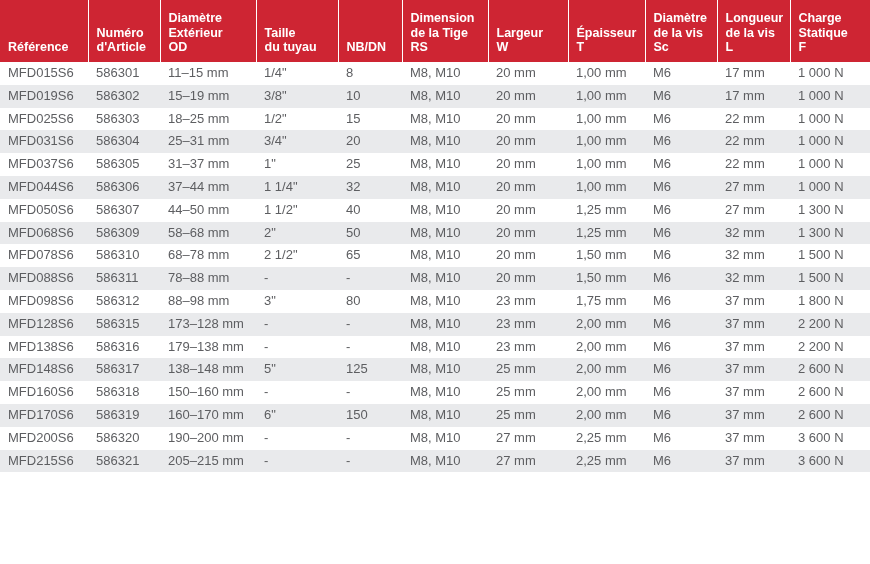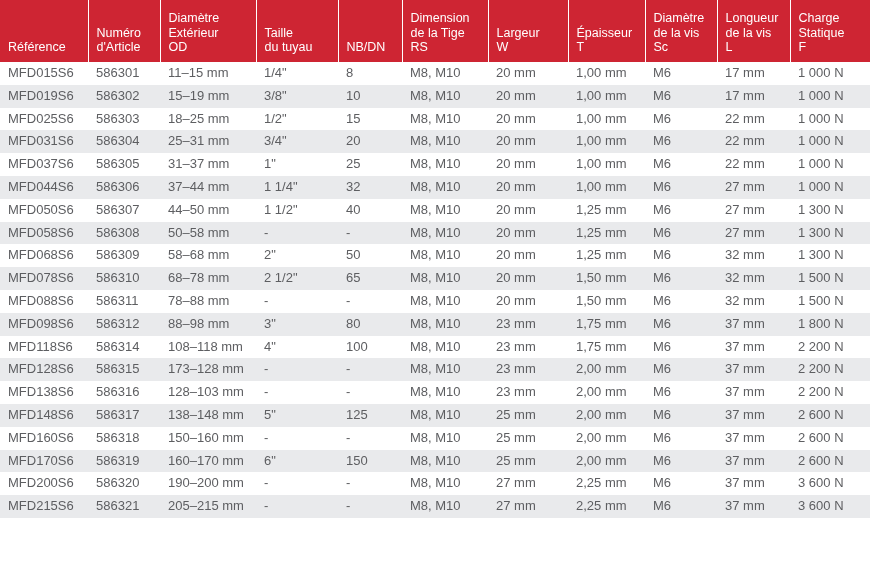--- a/index.html
+++ b/index.html
@@ -16,21 +16,21 @@
   }
   table.spec {
     border-collapse: collapse;
     table-layout: fixed;
     width: 870px;
   }
   table.spec th {
     background: var(--header-bg, #ce2533);
     color: var(--header-text, #ffffff);
     font-size: 12.5px;
-    font-weight: normal;
+    font-weight: bold;
     text-align: left;
     vertical-align: bottom;
     padding: 5px 3px 7px 8px;
     white-space: pre-line;
     line-height: 1.18;
     height: 62px;
     box-sizing: border-box;
     border-left: 1px solid #ffffff;
     overflow: hidden;
   }
@@ -185,33 +185,20 @@
           <td>1 1/2"</td>
           <td>40</td>
           <td>M8, M10</td>
           <td>20 mm</td>
           <td>1,25 mm</td>
           <td>M6</td>
           <td>27 mm</td>
           <td>1 300 N</td>
         </tr>
         <tr>
-          <td>MFD058S6</td>
-          <td>586308</td>
-          <td>50–58 mm</td>
-          <td>-</td>
-          <td>-</td>
-          <td>M8, M10</td>
-          <td>20 mm</td>
-          <td>1,25 mm</td>
-          <td>M6</td>
-          <td>27 mm</td>
-          <td>1 300 N</td>
-        </tr>
-        <tr>
           <td>MFD068S6</td>
           <td>586309</td>
           <td>58–68 mm</td>
           <td>2"</td>
           <td>50</td>
           <td>M8, M10</td>
           <td>20 mm</td>
           <td>1,25 mm</td>
           <td>M6</td>
           <td>32 mm</td>
@@ -250,49 +237,36 @@
           <td>3"</td>
           <td>80</td>
           <td>M8, M10</td>
           <td>23 mm</td>
           <td>1,75 mm</td>
           <td>M6</td>
           <td>37 mm</td>
           <td>1 800 N</td>
         </tr>
         <tr>
-          <td>MFD118S6</td>
-          <td>586314</td>
-          <td>108–118 mm</td>
-          <td>4"</td>
-          <td>100</td>
-          <td>M8, M10</td>
-          <td>23 mm</td>
-          <td>1,75 mm</td>
-          <td>M6</td>
-          <td>37 mm</td>
-          <td>2 200 N</td>
-        </tr>
-        <tr>
           <td>MFD128S6</td>
           <td>586315</td>
           <td>173–128 mm</td>
           <td>-</td>
           <td>-</td>
           <td>M8, M10</td>
           <td>23 mm</td>
           <td>2,00 mm</td>
           <td>M6</td>
           <td>37 mm</td>
           <td>2 200 N</td>
         </tr>
         <tr>
           <td>MFD138S6</td>
           <td>586316</td>
-          <td>128–103 mm</td>
+          <td>179–138 mm</td>
           <td>-</td>
           <td>-</td>
           <td>M8, M10</td>
           <td>23 mm</td>
           <td>2,00 mm</td>
           <td>M6</td>
           <td>37 mm</td>
           <td>2 200 N</td>
         </tr>
         <tr>

